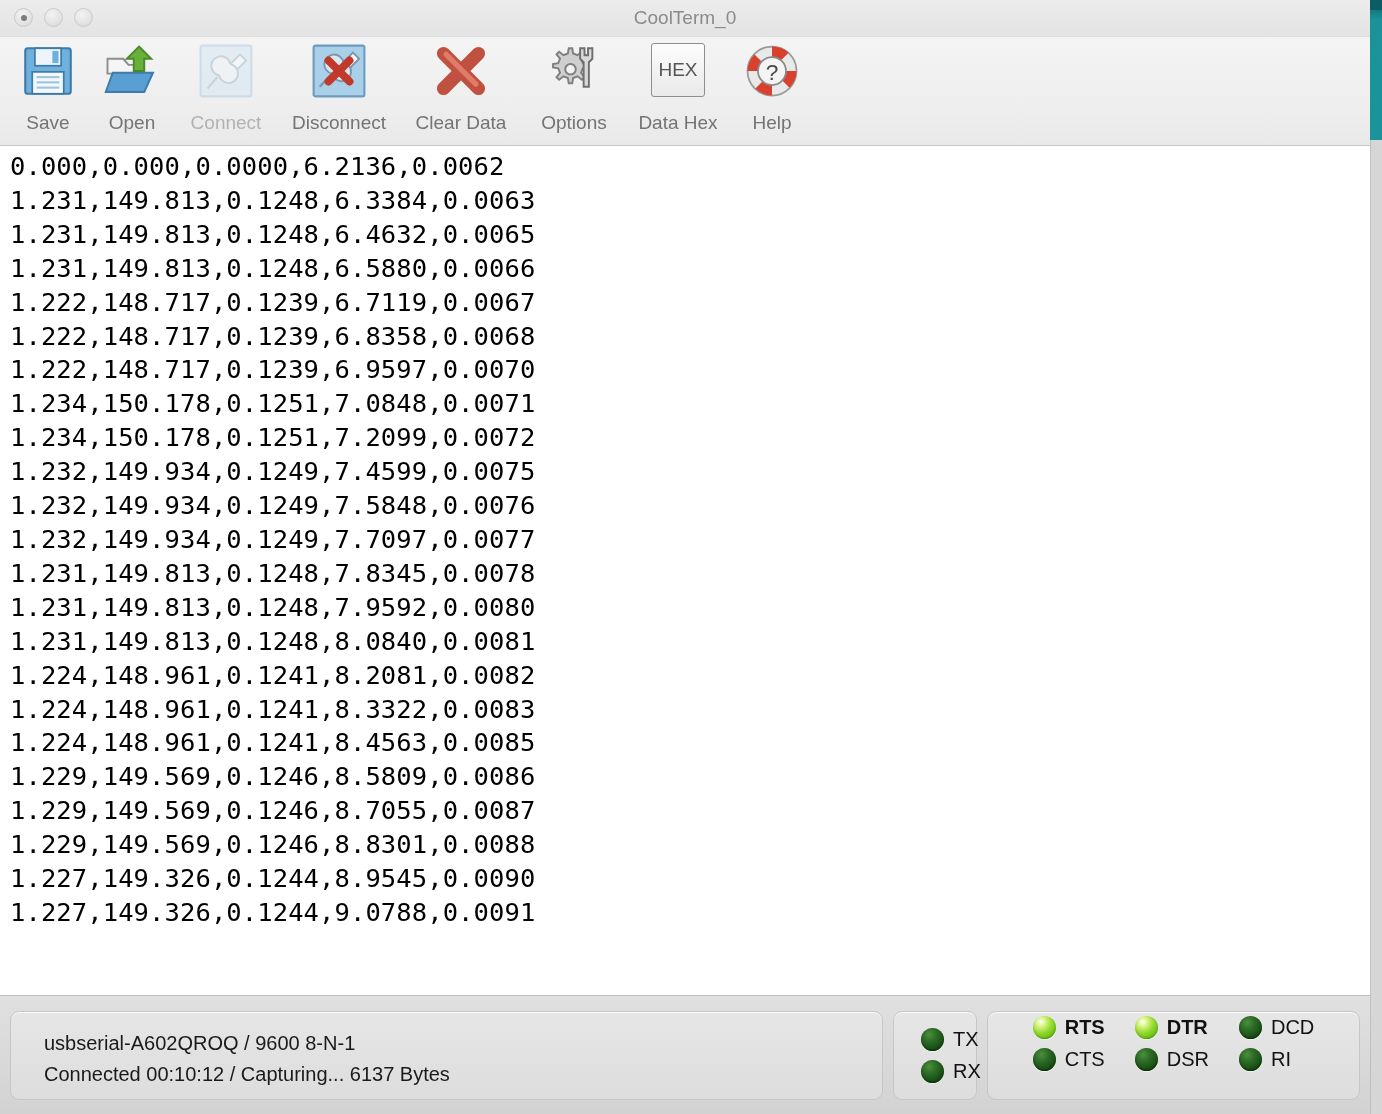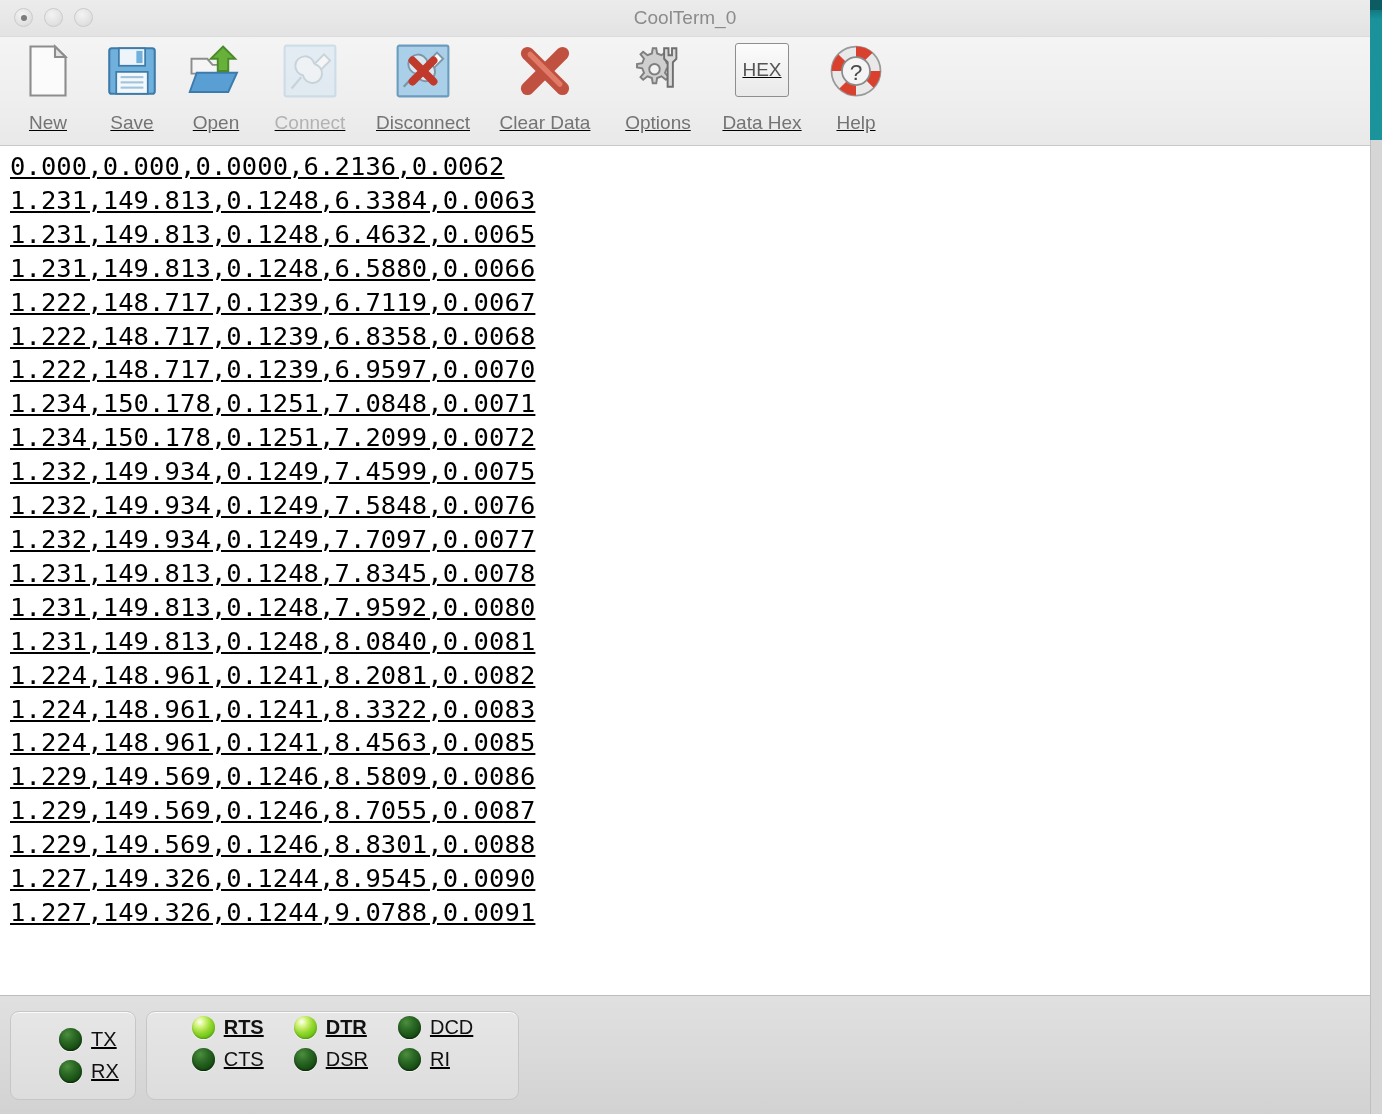--- a/index.html
+++ b/index.html
@@ -39,21 +39,20 @@
 
   
   #window {
     position: absolute;
     left: 0;
     top: 0;
     width: 1370px;
     height: 1114px;
     background: #84cc16;
     overflow: hidden;
-    text-decoration: underline;
   }
 
   
   #titlebar {
     position: relative;
     height: 36px;
     background: linear-gradient(180deg, #ececec 0%, #e3e3e3 100%);
     border-bottom: 1px solid #dcdcdc;
   }
   #traffic {
@@ -170,21 +169,21 @@
     height: 89px;
     padding: 16px 0 0 33px;
   }
   #status-info .sline {
     font-size: 20px;
     color: #1a1a1a;
     line-height: 31px;
     white-space: nowrap;
   }
   #led-panel-a {
-    width: 126px;
+    width: 84px;
     height: 89px;
     display: flex;
     align-items: center;
     justify-content: center;
     padding-left: 32px;
   }
   #led-panel-b {
     width: 373px;
     height: 89px;
     display: flex;
@@ -251,29 +250,20 @@
         <div class="light">
           <div class="dot"></div>
         </div>
         <div class="light"></div>
         <div class="light"></div>
       </div>
     <div id="window-title">CoolTerm_0</div>
   </div>
 
   <div id="toolbar">
-      <div class="tool">
-        <div class="glyph">
-          <svg width="56" height="56" viewBox="0 0 64 64">
-            <path d="M12 4 h28 l12 12 v44 H12 Z" fill="#fbfbfb" stroke="#8d8d8d" stroke-width="2.4"></path>
-            <path d="M40 4 v12 h12 Z" fill="#e4e4e4" stroke="#8d8d8d" stroke-width="2.4"></path>
-          </svg>
-        </div>
-        <div class="tlabel">New</div>
-      </div>
       <div class="tool">
         <div class="glyph">
           <svg width="56" height="56" viewBox="0 0 64 64">
             <rect x="6" y="6" width="52" height="52" rx="3" fill="#6fb0dd" stroke="#3e7ba8" stroke-width="2.4"></rect>
             <rect x="17" y="6" width="30" height="20" fill="#eef5fa" stroke="#3e7ba8" stroke-width="2"></rect>
             <rect x="37" y="9" width="7" height="14" fill="#6fb0dd"></rect>
             <rect x="14" y="33" width="36" height="25" fill="#f4f8fb" stroke="#3e7ba8" stroke-width="2"></rect>
             <g stroke="#9fc4dd" stroke-width="2.4">
               <path d="M19 39 h26"></path>
               <path d="M19 45 h26"></path>
@@ -389,20 +379,24 @@
       <div class="line">1.224,148.961,0.1241,8.3322,0.0083</div>
       <div class="line">1.224,148.961,0.1241,8.4563,0.0085</div>
       <div class="line">1.229,149.569,0.1246,8.5809,0.0086</div>
       <div class="line">1.229,149.569,0.1246,8.7055,0.0087</div>
       <div class="line">1.229,149.569,0.1246,8.8301,0.0088</div>
       <div class="line">1.227,149.326,0.1244,8.9545,0.0090</div>
       <div class="line">1.227,149.326,0.1244,9.0788,0.0091</div>
     </div>
 
   <div id="statusbar">
+    <div class="panel" id="status-info">
+      <div class="sline">usbserial-A602QROQ / 9600 8-N-1</div>
+      <div class="sline">Connected 00:10:12 / Capturing... 6137 Bytes</div>
+    </div>
     <div class="panel" id="led-panel-a">
       <div class="led-grid" id="leds-data">
           <div class="led-cell">
             <div class="led off"></div>
             <div class="led-label">TX</div>
           </div>
           <div class="led-cell">
             <div class="led off"></div>
             <div class="led-label">RX</div>
           </div>

